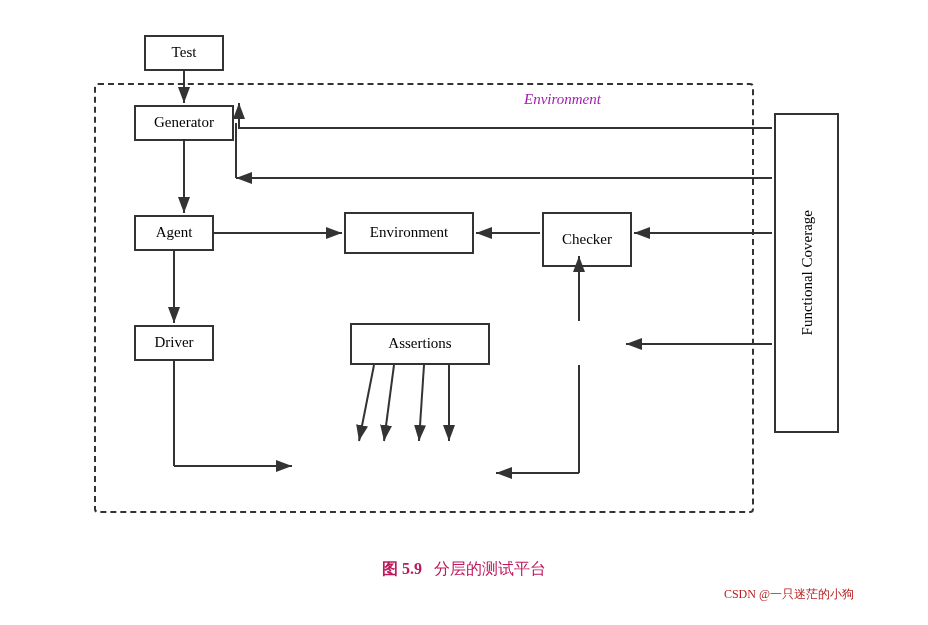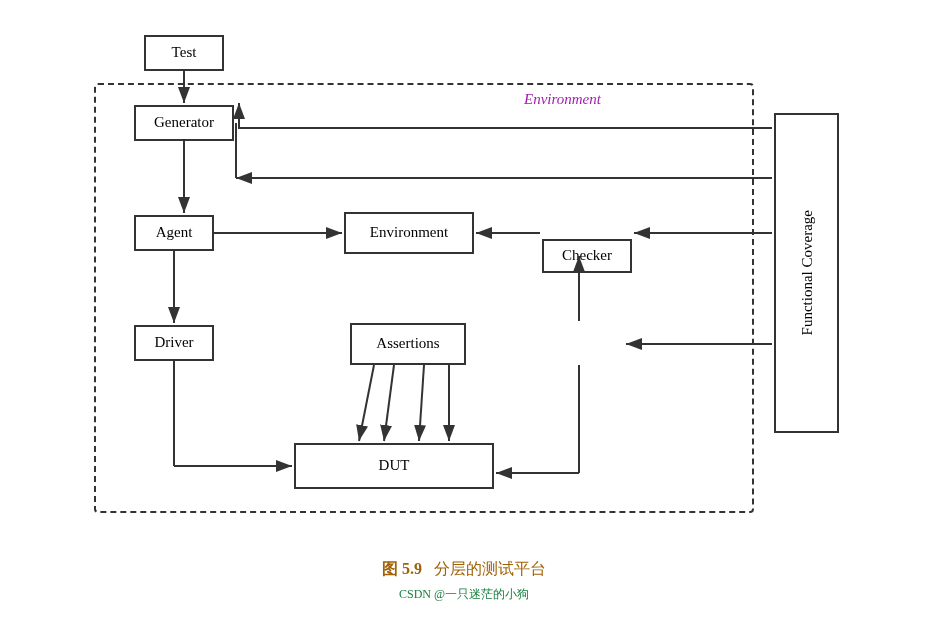--- a/index.html
+++ b/index.html
@@ -81,30 +81,30 @@
       position: absolute;
       top: 0;
       left: 0;
       width: 100%;
       height: 100%;
       pointer-events: none;
     }
     .caption {
       margin-top: 16px;
       font-size: 16px;
-      color: #a16207;
+      color: #be185d;
       text-align: center;
     }
     .caption-bold {
       font-weight: bold;
     }
     .watermark {
       font-size: 12px;
-      color: #15803d;
-      text-align: center;
+      color: #b91c1c;
+      text-align: right;
       width: 780px;
       margin-top: 6px;
     }
   </style>
 </head>
 <body>
 
 <div class="page-container">
   <div class="diagram-area">
 
@@ -114,26 +114,25 @@
     <div class="box" style="width:80px;height:36px;top:12px;left:70px;">Test</div>
 
     <div class="box" style="width:80px;height:36px;top:192px;left:60px;">Agent</div>
 
     <div class="box" style="width:100px;height:36px;top:82px;left:60px;">Generator</div>
 
     <div class="box" style="width:80px;height:36px;top:302px;left:60px;text-align:center;">Driver</div>
 
     <div class="box" style="width:130px;height:42px;top:189px;left:270px;">Environment</div>
 
-    <div class="box" style="width:90px;height:34px;top:189px;left:468px;margin-top:27px;">Checker</div>
-
-    <div class="box" style="width:116px;height:42px;top:300px;left:276px;">Assertions</div>
-
-
-    <div class="box" style="width:200px;height:46px;top:420px;left:220px;">DUT</div>
+    <div class="box" style="width:90px;height:55px;top:189px;left:468px;">Checker</div>
+
+    <div class="box" style="width:140px;height:42px;top:300px;left:276px;">Assertions</div>
+
+
 
     <div class="functional-coverage">
       <span>Functional Coverage</span>
     </div>
 
     <svg class="arrows-svg">
       <defs>
         <marker id="arrowhead" markerWidth="8" markerHeight="6" refX="8" refY="3" orient="auto">
           <polygon points="0 0, 8 3, 0 6" fill="#333"></polygon>
         </marker>

